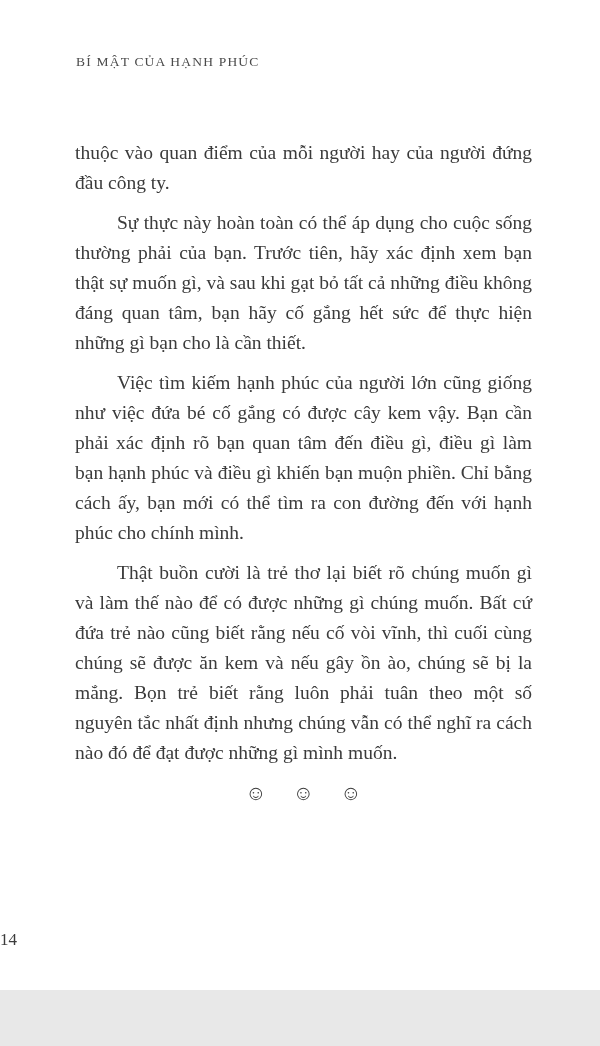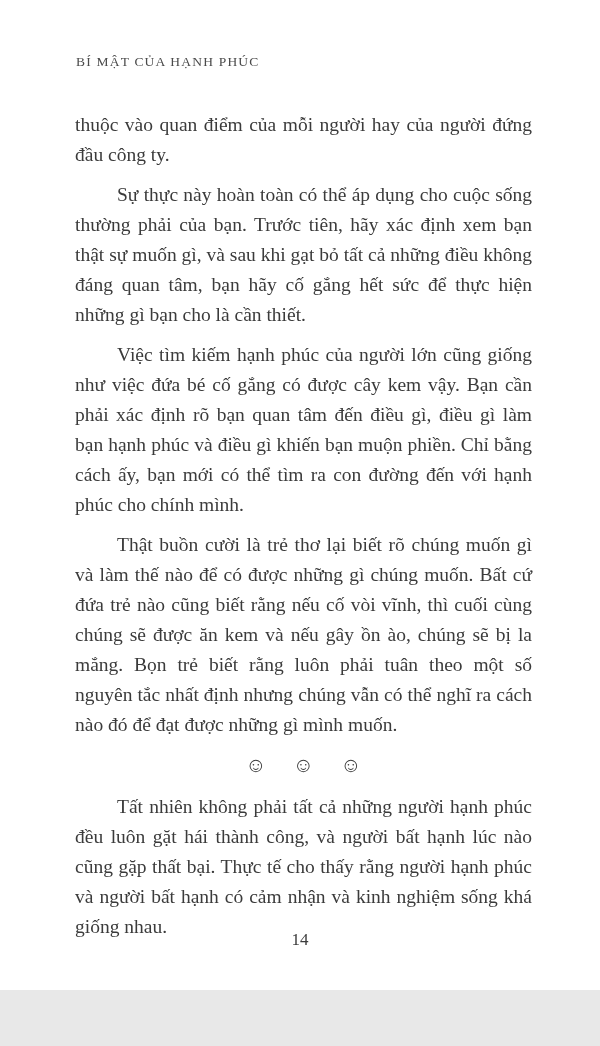--- a/index.html
+++ b/index.html
@@ -32,39 +32,39 @@
     font-size: 19.5px;
     line-height: 30px;
     color: #3b3b3b;
   }
   .para {
     margin: 0 0 10px 0;
     text-indent: 42px;
   }
   .para.no-indent {
     text-indent: 0;
+    margin-top: 28px;
   }
   .smiley-row {
     display: flex;
     justify-content: center;
     gap: 26px;
     margin: 10px 0 12px 0;
     font-size: 21px;
     line-height: 30px;
     color: #3b3b3b;
   }
   .smiley {
     display: inline-block;
   }
   .page-number {
     position: absolute;
     left: 0;
     right: 0;
     bottom: 40px;
-    text-align: center;
     font-size: 17px;
     color: #3b3b3b;
   }
 </style>
 </head>
 <body>
 
 <div class="page">
 
   <div class="running-head">BÍ MẬT CỦA HẠNH PHÚC</div>
@@ -78,19 +78,18 @@
     <p class="para">Việc tìm kiếm hạnh phúc của người lớn cũng giống như việc đứa bé cố gắng có được cây kem vậy. Bạn cần phải xác định rõ bạn quan tâm đến điều gì, điều gì làm bạn hạnh phúc và điều gì khiến bạn muộn phiền. Chỉ bằng cách ấy, bạn mới có thể tìm ra con đường đến với hạnh phúc cho chính mình.</p>
 
     <p class="para">Thật buồn cười là trẻ thơ lại biết rõ chúng muốn gì và làm thế nào để có được những gì chúng muốn. Bất cứ đứa trẻ nào cũng biết rằng nếu cố vòi vĩnh, thì cuối cùng chúng sẽ được ăn kem và nếu gây ồn ào, chúng sẽ bị la mắng. Bọn trẻ biết rằng luôn phải tuân theo một số nguyên tắc nhất định nhưng chúng vẫn có thể nghĩ ra cách nào đó để đạt được những gì mình muốn.</p>
 
     <div class="smiley-row">
       <span class="smiley">☺</span>
       <span class="smiley">☺</span>
       <span class="smiley">☺</span>
     </div>
 
-    <p class="para">Tất nhiên không phải tất cả những người hạnh phúc đều luôn gặt hái thành công, và người bất hạnh lúc nào cũng gặp thất bại. Thực tế cho thấy rằng người hạnh phúc và người bất hạnh có cảm nhận và kinh nghiệm sống khá giống nhau.</p>
 
   </div>
 
   <div class="page-number">14</div>
 
 </div>
 
 </body></html>

